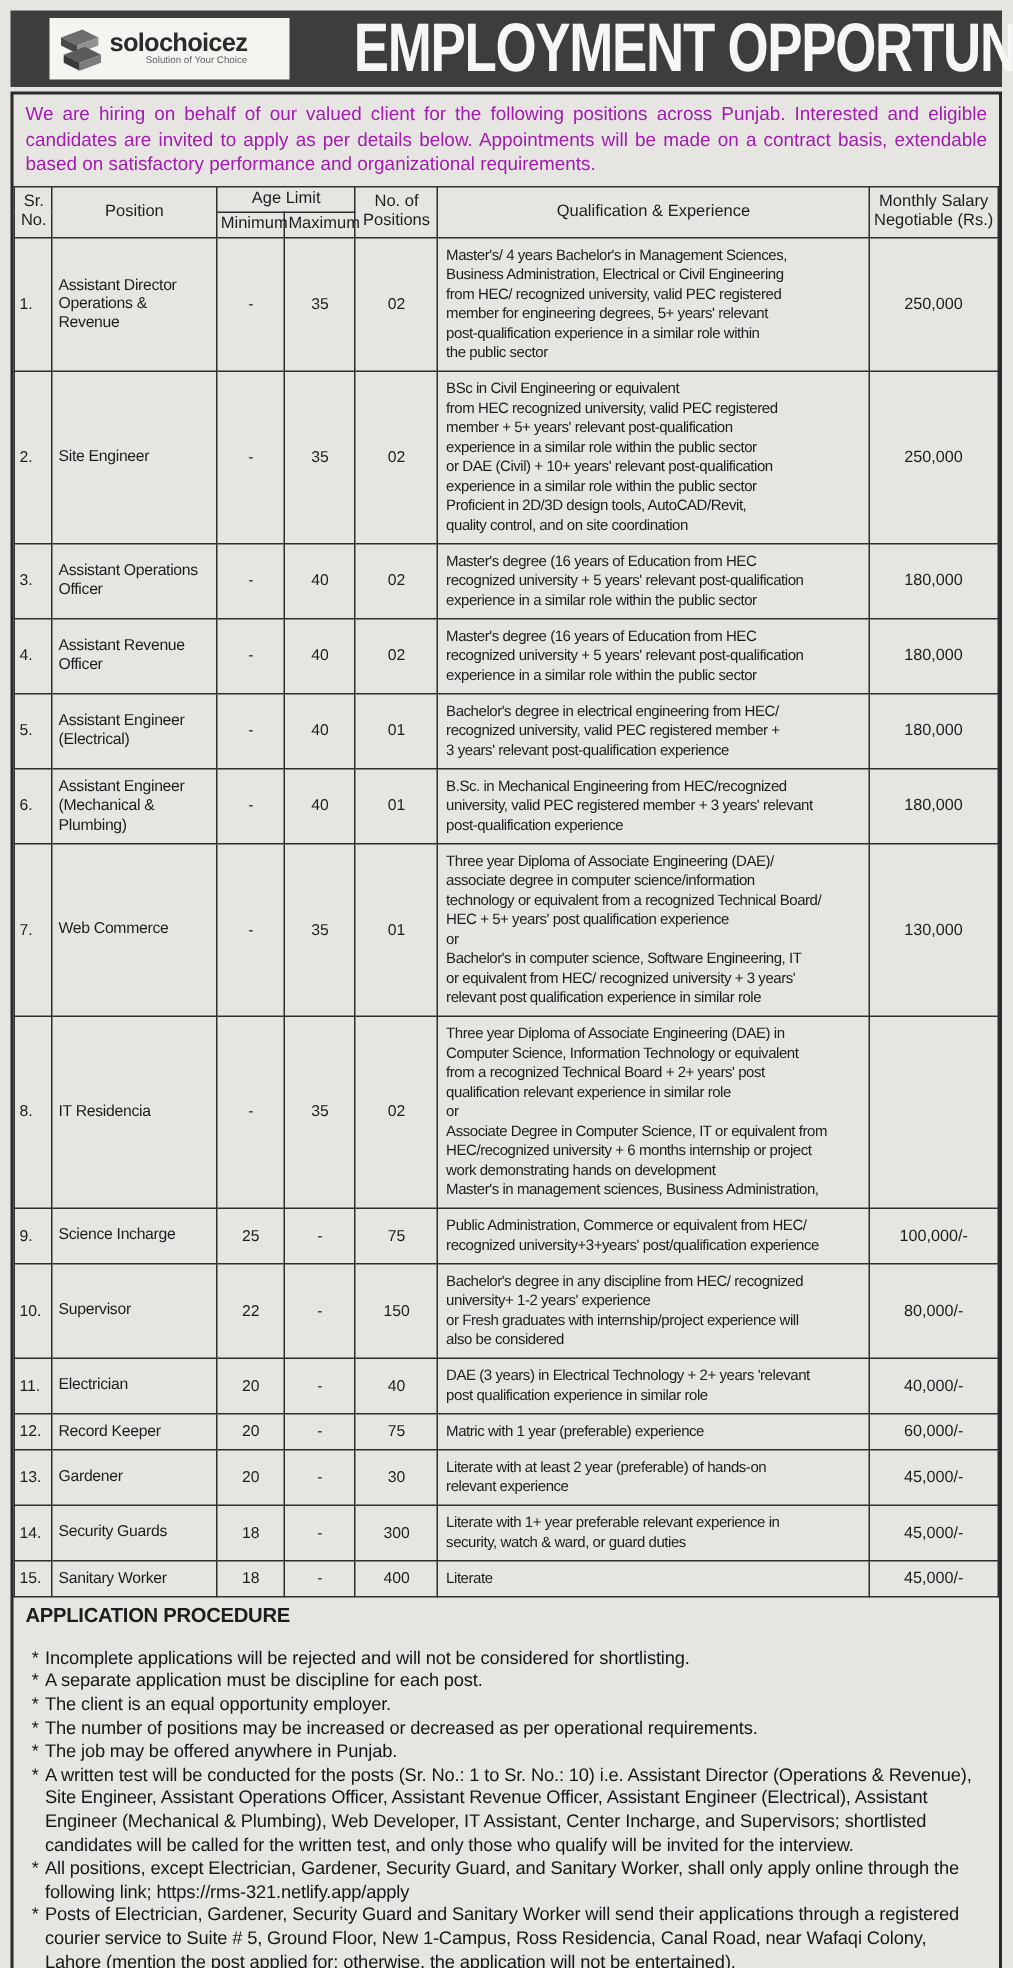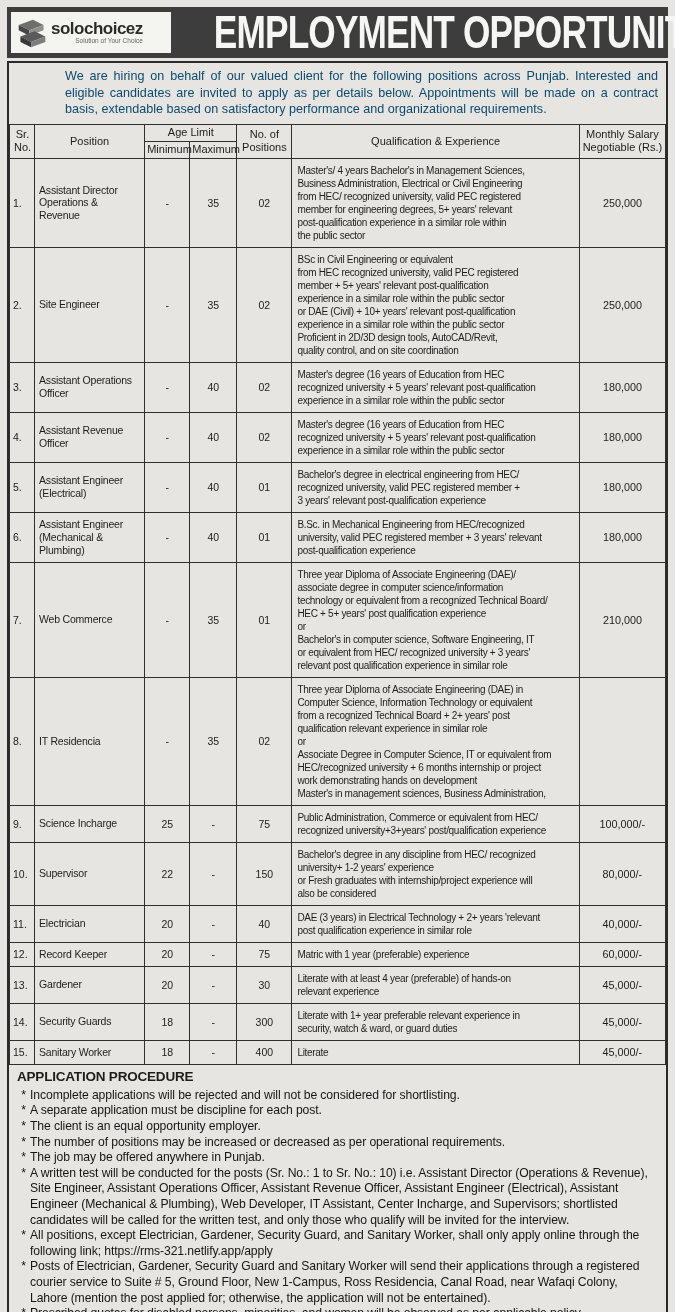--- a/index.html
+++ b/index.html
@@ -13,58 +13,58 @@
   }
   .ad{position:absolute;left:7px;top:7px;width:661px;}
 
   
   .topbar{
     background:var(--header-bar,#3d3d3d);
     height:51px;display:flex;align-items:center;
     padding:0 4px;box-sizing:border-box;margin-bottom:3px;
   }
   .logo-box{
-    background:#f4f4f1;width:160px;height:41px;margin-left:0;
+    background:#f4f4f1;width:160px;height:41px;margin-left:22px;
     display:flex;align-items:center;gap:3px;padding:0 5px;box-sizing:border-box;
     flex:none;
   }
   .logo-mark{width:32px;height:32px;flex:none;}
   .logo-text{display:flex;flex-direction:column;line-height:1;}
   .logo-word{font-weight:bold;font-size:17px;color:#2b2b2b;letter-spacing:-0.5px;}
   .logo-tag{font-size:6.5px;color:#666;text-align:right;margin-top:1px;}
   .title-wrap{flex:1;text-align:center;overflow:visible;}
   .big-title{
     display:inline-block;color:#f6f6f4;font-weight:bold;font-size:41px;
     letter-spacing:-1px;white-space:nowrap;
     transform:scale(0.86,1.12);transform-origin:center;
   }
 
   
   .bodybox{border:2px solid #2a2a2a;background:var(--paper,#e6e5e2);}
   .intro{
     padding:5px 8px 6px 8px;font-size:12.6px;line-height:1.33;
-    text-align:justify;color:#0c4a6e;margin-left:48px;
+    text-align:justify;color:#a21caf;
   }
 
   
   table{border-collapse:collapse;width:100%;table-layout:fixed;}
   th,td{border:1px solid #2f2f2f;vertical-align:middle;}
   th{font-weight:normal;font-size:11px;text-align:center;padding:1px 2px;line-height:1.25;}
   th.pre, td.pre{white-space:pre-line;}
   th.left{text-align:center;padding-left:3px;margin-left:36px;}
   td{font-size:10.5px;padding:4px 3px;}
   td.c-sr{text-align:left;padding-left:3px;font-size:10.5px;}
   td.c-pos{font-weight:normal;font-size:10.5px;letter-spacing:-0.2px;line-height:1.22;padding-left:4px;}
   td.c-mid{text-align:center;}
   td.c-qual{font-size:10px;line-height:1.3;letter-spacing:-0.3px;padding:5px 5px;overflow-wrap:break-word;}
   td.c-sal{text-align:center;font-size:10.8px;}
 
   
   .procedure{padding:3px 8px 8px 8px;}
-  .proc-title{font-weight:bold;font-size:13.5px;margin:1px 0 4px 0;letter-spacing:-0.2px;}
+  .proc-title{font-weight:bold;font-size:13.5px;margin:1px 0 14px 0;letter-spacing:-0.2px;}
   .bullet{display:flex;font-size:12.2px;line-height:1.28;color:#161616;}
   .bullet .star{flex:none;width:13px;text-align:center;}
   .bullet .btext{flex:1;letter-spacing:-0.1px;}
 </style>
 </head>
 <body>
 
 <div class="ad">
 
   <div class="topbar">
@@ -206,21 +206,21 @@
     <td class="c-mid">35</td>
     <td class="c-mid">01</td>
     <td class="c-qual pre">Three year Diploma of Associate Engineering (DAE)/
 associate degree in computer science/information
 technology or equivalent from a recognized Technical Board/
 HEC  +  5+ years'  post qualification experience
 or
 Bachelor's in computer science, Software Engineering, IT
 or equivalent from HEC/ recognized university  +  3 years'
 relevant post qualification experience in similar role</td>
-    <td class="c-sal">210,000</td>
+    <td class="c-sal">130,000</td>
   </tr>
           <tr>
     <td class="c-sr">8.</td>
     <td class="c-pos pre">IT Residencia</td>
     <td class="c-mid">-</td>
     <td class="c-mid">35</td>
     <td class="c-mid">02</td>
     <td class="c-qual pre">Three year Diploma of Associate Engineering (DAE) in
 Computer Science, Information Technology or equivalent
 from a recognized Technical Board + 2+ years' post
@@ -272,21 +272,21 @@
     <td class="c-mid">75</td>
     <td class="c-qual pre">Matric with 1  year (preferable) experience</td>
     <td class="c-sal">60,000/-</td>
   </tr>
           <tr>
     <td class="c-sr">13.</td>
     <td class="c-pos pre">Gardener</td>
     <td class="c-mid">20</td>
     <td class="c-mid">-</td>
     <td class="c-mid">30</td>
-    <td class="c-qual pre">Literate with at least 4 year (preferable) of hands-on
+    <td class="c-qual pre">Literate with at least 2 year (preferable) of hands-on
 relevant experience</td>
     <td class="c-sal">45,000/-</td>
   </tr>
           <tr>
     <td class="c-sr">14.</td>
     <td class="c-pos pre">Security Guards</td>
     <td class="c-mid">18</td>
     <td class="c-mid">-</td>
     <td class="c-mid">300</td>
     <td class="c-qual pre">Literate with 1+  year preferable relevant experience in

